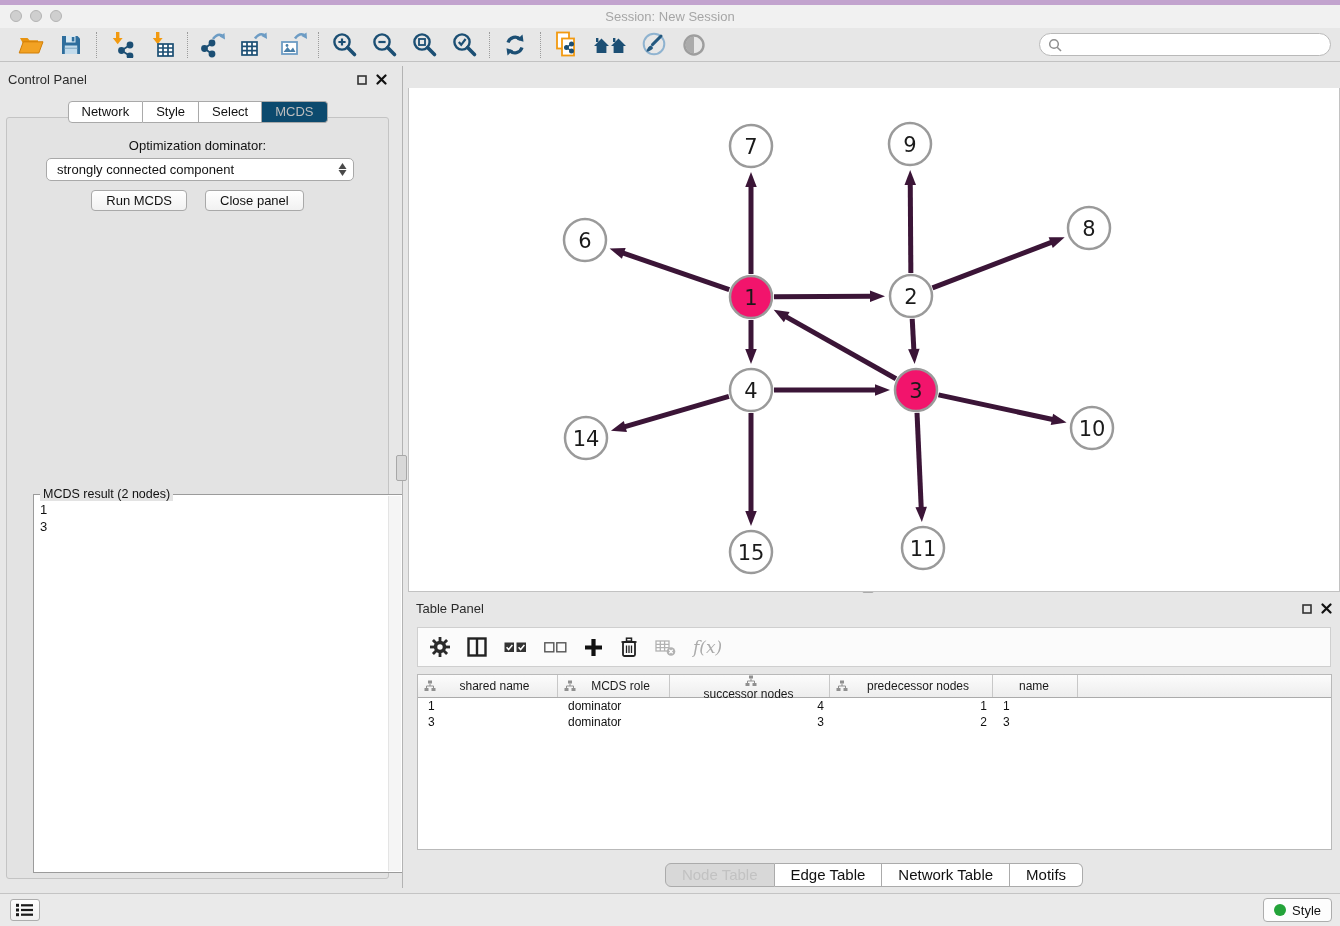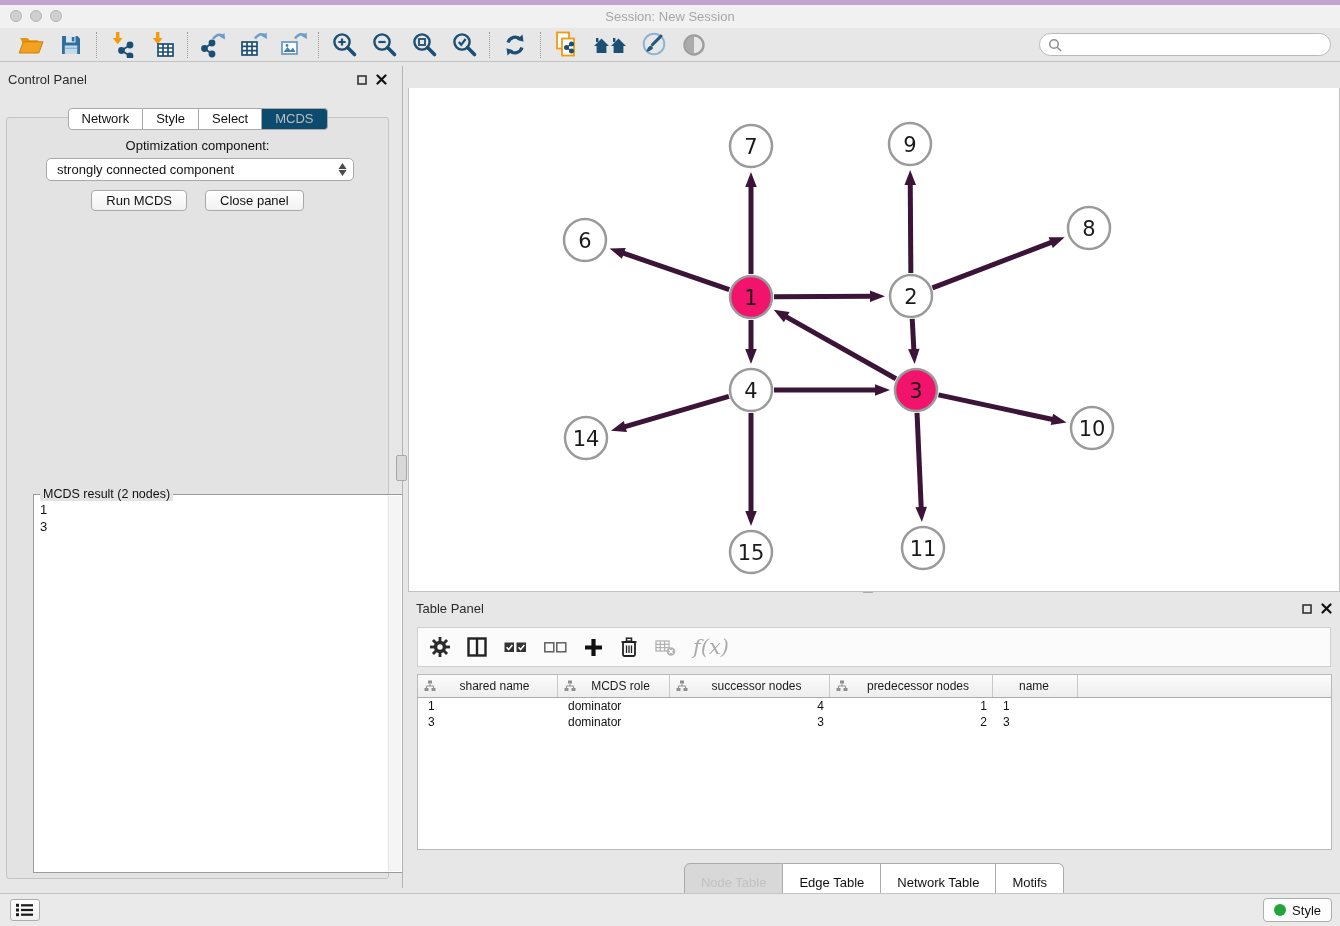--- a/index.html
+++ b/index.html
@@ -18,21 +18,21 @@
   .tb-sep{width:0;height:26px;border-left:1px dotted #9C9C9C;}
   .tb-btn{width:32px;height:28px;display:flex;align-items:center;justify-content:center;}
   .searchbox{margin-left:auto;margin-right:9px;width:292px;height:23px;background:#fff;
              border:1px solid #B9B9B9;border-radius:12px;display:flex;align-items:center;padding:0 8px;box-sizing:border-box;}
   .searchbox input{border:none;outline:none;flex:1;font-size:13px;font-family:"Liberation Sans",sans-serif;background:transparent;margin-left:6px;}
   
   .control-panel{position:absolute;left:0;top:66px;width:395px;height:814px;}
   .cp-header{position:absolute;left:0;top:0;width:100%;height:28px;}
   .panel-title{position:absolute;left:8px;top:6px;font-size:13px;color:#2B2B2B;}
   .panel-ctrls{position:absolute;right:8px;top:8px;display:flex;gap:9px;align-items:center;}
-  .ctab-row{position:absolute;top:42px;left:50%;transform:translateX(-50%);display:flex;z-index:2;align-items:flex-end;}
+  .ctab-row{position:absolute;top:35px;left:50%;transform:translateX(-50%);display:flex;z-index:2;align-items:flex-end;}
   .ctab{height:20px;line-height:20px;padding:0 13px;font-size:13px;background:#fff;color:#111;
         border:1px solid #A9A9A9;border-left:none;cursor:default;}
   .ctab:first-child{border-left:1px solid #A9A9A9;border-radius:4px 0 0 4px;}
   .ctab:last-child{border-radius:0 4px 4px 0;}
   .ctab-active{background:#0c4a6e;color:#BDBDBD;}
   .cp-content{position:absolute;left:6px;top:51px;width:381px;height:760px;background:#E3E3E3;
               border:1px solid #C4C4C4;border-radius:3px;}
   .opt-label{position:absolute;top:20px;left:0;width:100%;text-align:center;font-size:13px;color:#111;}
   .criterion{position:absolute;left:39px;top:40px;width:308px;height:23px;background:#fff;border:1px solid #A9A9A9;
              border-radius:5px;display:flex;align-items:center;box-sizing:border-box;padding:0 6px 0 10px;font-size:13px;color:#111;}
@@ -59,33 +59,33 @@
   .mac-red{background:#EE6A5E;border:1px solid #D2483D;}
   .mac-yellow{background:#F5BF4F;border:1px solid #DFA123;}
   .mac-green{background:#61C354;border:1px solid #45A33C;}
   .net-canvas{position:absolute;left:0;top:22px;right:0;bottom:0;background:#fff;
               border:1px solid #C2C2C2;border-top:none;box-sizing:border-box;}
   
   .table-panel{position:absolute;left:408px;top:595px;width:932px;height:293px;}
   .tp-toolbar{position:absolute;left:9px;top:32px;width:914px;height:40px;background:#FBFBFB;
               border:1px solid #CFCFCF;box-sizing:border-box;display:flex;align-items:center;gap:17px;padding-left:12px;}
   .tp-ic{display:flex;align-items:center;justify-content:center;}
-  .fx-label{font-family:"DejaVu Serif",serif;font-style:italic;font-size:21px;color:#ABABAB;}
+  .fx-label{font-family:"DejaVu Serif",serif;font-style:italic;font-size:17px;color:#ABABAB;}
   .tp-table{position:absolute;left:9px;top:79px;width:915px;height:176px;background:#fff;
             border:1px solid #B9B9B9;box-sizing:border-box;overflow:hidden;}
   .thead{display:flex;height:22px;background:linear-gradient(#FCFCFC,#EDEDED);border-bottom:1px solid #ABABAB;}
   .th{display:flex;align-items:center;box-sizing:border-box;border-right:1px solid #C8C8C8;
       font-size:12px;color:#1A1A1A;padding-left:6px;}
   .th .tree-ic{display:flex;margin-right:4px;}
   .th .th-label{flex:1;text-align:center;padding-right:8px;}
   .tr{display:flex;height:16px;align-items:center;}
   .td{box-sizing:border-box;font-size:12px;color:#111;padding-left:10px;overflow:hidden;white-space:nowrap;}
   .td.right{padding-left:0;padding-right:6px;}
   .btab-row{position:absolute;left:0;top:268px;width:100%;display:flex;justify-content:center;}
-  .btab{height:22px;line-height:22px;padding:8px 16px;font-size:13px;background:#fff;color:#111;
+  .btab{height:22px;line-height:22px;padding:0 16px;font-size:15px;background:#fff;color:#111;
         border:1px solid #ABABAB;border-left:none;}
   .btab:first-child{border-left:1px solid #ABABAB;border-radius:6px 0 0 6px;}
   .btab:last-child{border-radius:0 6px 6px 0;}
   .btab-active{background:#D8D8D8;color:#C2C2C2;}
   
   .statusbar{position:absolute;left:0;top:893px;width:100%;height:33px;background:#EAEAEA;border-top:1px solid #C4C4C4;box-sizing:border-box;}
   .status-left-btn{position:absolute;left:10px;top:5px;width:30px;height:22px;background:linear-gradient(#FEFEFE,#F0F0F0);
                    border:1px solid #ADADAD;border-radius:3px;display:flex;align-items:center;justify-content:center;box-sizing:border-box;}
   .memory-btn{position:absolute;right:8px;top:4px;height:24px;background:#FDFDFD;border:1px solid #ADADAD;border-radius:4px;
               display:flex;align-items:center;gap:6px;padding:0 10px;box-sizing:border-box;}
@@ -289,21 +289,21 @@
           </svg>
       </span>
     </div>
     <div class="ctab-row">
         <div class="ctab">Network</div>
         <div class="ctab">Style</div>
         <div class="ctab">Select</div>
         <div class="ctab ctab-active">MCDS</div>
       </div>
     <div class="cp-content">
-      <div class="opt-label">Optimization component:</div>
+      <div class="opt-label">Optimization dominator:</div>
       <div class="criterion">
         <span>strongly connected component</span>
         <span class="stepper">
           <svg width="9" height="6" viewBox="0 0 9 6">
               <path d="M4.5 0 L8.5 6 H0.5Z" fill="#4A4A4A"></path>
             </svg>
           <svg width="9" height="6" viewBox="0 0 9 6">
               <path d="M4.5 6 L0.5 0 H8.5Z" fill="#4A4A4A"></path>
             </svg>
         </span>
@@ -469,21 +469,21 @@
             <span class="tree-ic">
               <svg width="12" height="12" viewBox="0 0 12 12">
                 <rect x="4" y="0.5" width="4" height="3" fill="#8F8F8F"></rect>
                 <rect x="0.5" y="8" width="4" height="3" fill="#8F8F8F"></rect>
                 <rect x="7.5" y="8" width="4" height="3" fill="#8F8F8F"></rect>
                 <path d="M6 3.5 V6 M2.5 8 V6 h7 V8" stroke="#8F8F8F" stroke-width="1" fill="none"></path>
               </svg>
             </span>
             <span class="th-label">MCDS role</span>
           </div>
-          <div class="th" style="width: 160px;">
+          <div class="th" style="width: 160px; flex-direction: column;">
             <span class="tree-ic">
               <svg width="12" height="12" viewBox="0 0 12 12">
                 <rect x="4" y="0.5" width="4" height="3" fill="#8F8F8F"></rect>
                 <rect x="0.5" y="8" width="4" height="3" fill="#8F8F8F"></rect>
                 <rect x="7.5" y="8" width="4" height="3" fill="#8F8F8F"></rect>
                 <path d="M6 3.5 V6 M2.5 8 V6 h7 V8" stroke="#8F8F8F" stroke-width="1" fill="none"></path>
               </svg>
             </span>
             <span class="th-label">successor nodes</span>
           </div>

